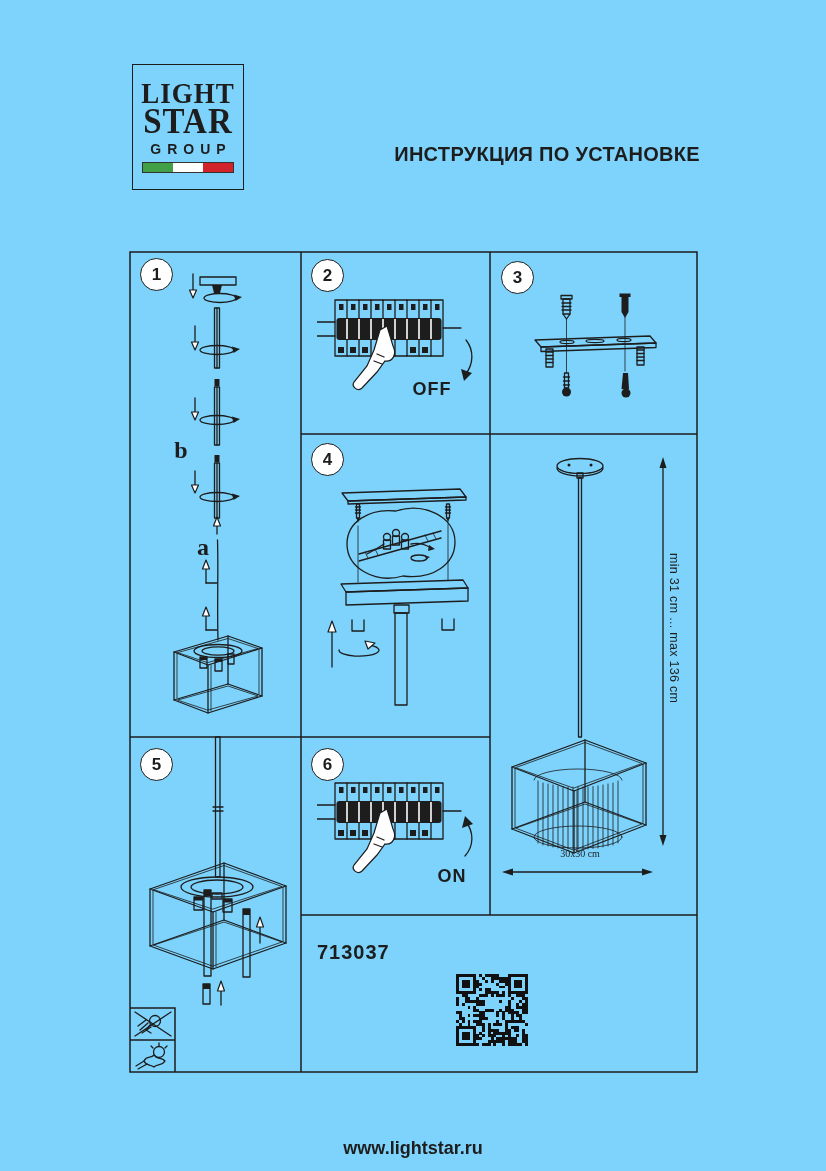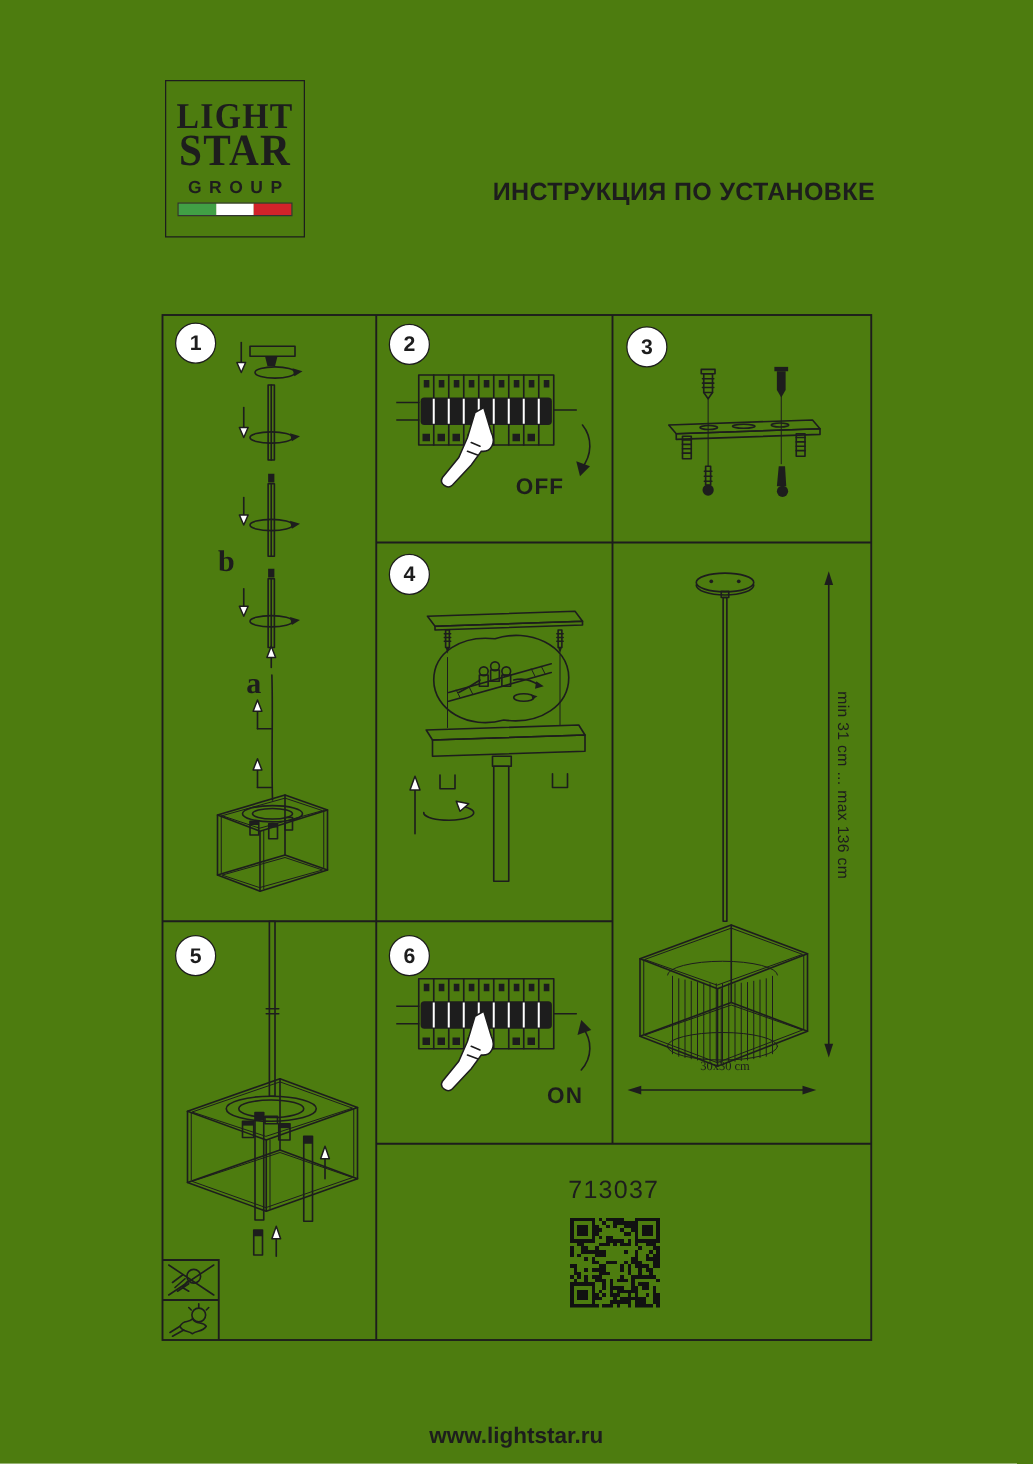--- a/index.html
+++ b/index.html
@@ -1,16 +1,16 @@
 <!DOCTYPE html>
 <html><head>
 <meta charset="utf-8">
 <style>
   html,body{margin:0;padding:0;background:#fff;}
-  .sheet{position:relative;width:826px;height:1171px;background:#4d7c0f;overflow:hidden;
+  .sheet{position:relative;width:826px;height:1171px;background:#7dd3fc;overflow:hidden;
          font-family:"Liberation Sans",sans-serif;color:#1d1d1d;}
   .abs{position:absolute;}
   svg.draw{position:absolute;overflow:visible;}
   .ink{stroke:#1d1d1d;fill:none;stroke-width:1.3;stroke-linecap:round;stroke-linejoin:round;}
   .thin{stroke-width:0.8;}
   .fill{fill:#1d1d1d;stroke:none;}
   .wfill{fill:#ffffff;stroke:#1d1d1d;stroke-width:1.2;}
 
   
   .logo-box{left:132px;top:64px;width:110px;height:124px;border:1.6px solid #1d1d1d;
@@ -28,21 +28,21 @@
 
   
   .badge{width:31px;height:31px;border:1.6px solid #1d1d1d;border-radius:50%;
          display:flex;align-items:center;justify-content:center;
          font-size:17px;font-weight:700;background:#fff;z-index:3;}
 
   .lbl-serif{font-family:"Liberation Serif",serif;font-weight:700;font-size:24px;text-align:center;}
   .lbl-onoff{font-weight:700;font-size:18px;text-align:center;letter-spacing:1px;}
   .dim-v{writing-mode:vertical-rl;font-size:12.5px;letter-spacing:0.3px;white-space:nowrap;}
   .dim-h{font-size:10px;text-align:center;font-family:Liberation Serif, serif;}
-  .qr-label{font-weight:400;font-size:20px;letter-spacing:1px;text-align:center;}
+  .qr-label{font-weight:700;font-size:20px;letter-spacing:1px;text-align:left;padding-left:16px;}
   .footer{left:0;width:826px;top:1114px;text-align:center;font-weight:700;font-size:18px;margin-top:24px;}
 </style>
 </head>
 <body>
 
 <div class="sheet">
 
   <div class="abs logo-box">
     <div class="logo-word logo-l1">LIGHT</div>
     <div class="logo-word logo-l2">STAR</div>

